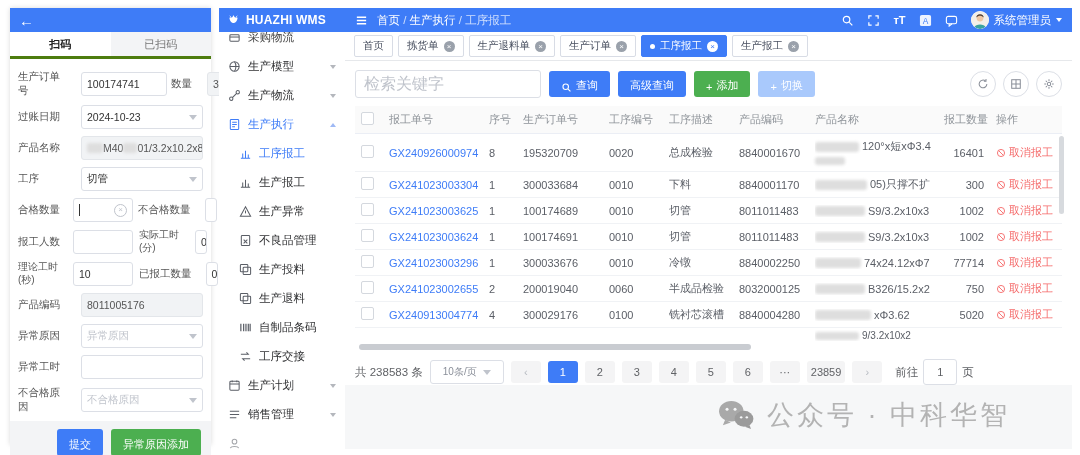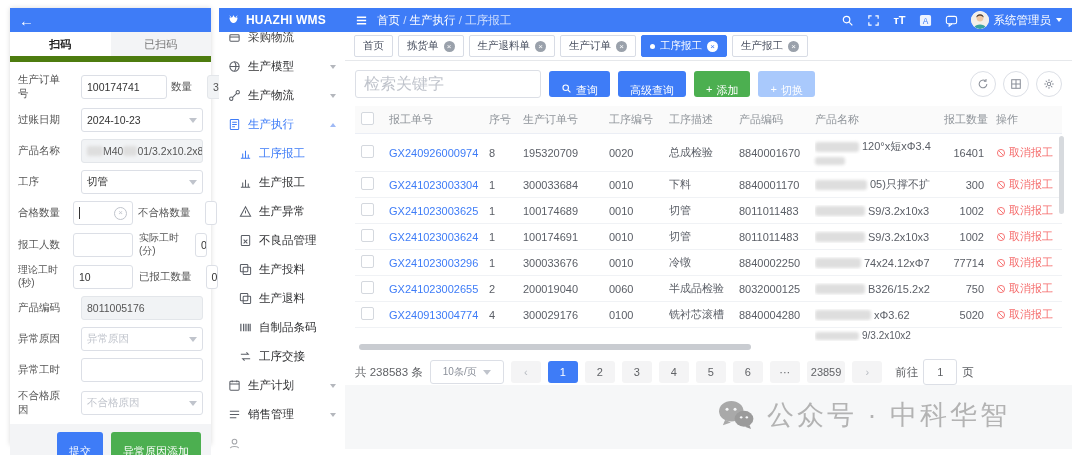--- a/index.html
+++ b/index.html
@@ -2,37 +2,37 @@
 <html><head>
 <meta charset="utf-8">
 <style>
   html,body{margin:0;padding:0;background:#fff;font-family:"Liberation Sans","DejaVu Sans",sans-serif;}
   .stage{position:relative;width:1080px;height:455px;background:#fff;overflow:hidden;border-bottom:3px solid #ececec;}
   svg{display:block;}
 
   
   .panel{position:absolute;left:10px;top:8px;width:201px;height:437px;background:#fff;box-shadow:0 0 5px rgba(0,0,0,.15);display:flex;flex-direction:column;}
   .panel-head{height:24px;background:#3e7cf7;color:#fff;display:flex;align-items:center;padding:0 9px;font-size:15px;flex:none;}
-  .panel-tabs{display:flex;height:24px;border-bottom:6px solid #4d7c0f;flex:none;}
+  .panel-tabs{display:flex;height:24px;border-bottom:3px solid #4d7c0f;flex:none;}
   .ptab{flex:1;text-align:center;line-height:24px;font-size:11px;}
   .ptab.on{background:#fff;color:#222;font-weight:bold;}
   .ptab.off{background:#f3f4f6;color:#777;}
   .pform{padding:4px 8px 0 8px;font-size:10.5px;color:#555;flex:1;}
   .frow{display:flex;align-items:center;margin:7px 0;}
   .flabel{width:52px;flex:none;color:#555;}
   .flabel2{width:42px;flex:none;color:#555;font-size:10px;line-height:1.25;}
   .fin{height:22px;border:1px solid #dcdfe6;border-radius:3px;display:flex;align-items:center;padding:0 5px;background:#fff;color:#333;flex:1;min-width:0;font-size:10.5px;overflow:hidden;white-space:nowrap;margin-left:11px;}
   .fin.ro{background:#f1f3f5;color:#555;border-color:#e3e6ea;}
   .fin .ph{color:#c0c4cc;}
   .caret{margin-left:auto;width:0;height:0;border-left:4px solid transparent;border-right:4px solid transparent;border-top:5px solid #c0c4cc;flex:none;}
   .cursorbar{width:1px;height:12px;background:#333;margin-right:auto;}
   .clear-ic{margin-left:auto;width:11px;height:11px;border-radius:50%;border:1px solid #c0c4cc;color:#c0c4cc;font-size:8px;line-height:10px;text-align:center;flex:none;}
   .blob{display:inline-block;height:10px;border-radius:3px;background:#dedede;filter:blur(1.5px);vertical-align:middle;flex:none;}
   .pactions{flex:none;background:#f3f4f6;padding:8px 10px;display:flex;gap:8px;justify-content:flex-end;align-items:center;}
-  .btn{border:none;border-radius:3px;color:#fff;font-size:11px;height:27px;padding:12px 12px;display:inline-flex;align-items:flex-start;justify-content:center;gap:4px;cursor:pointer;font-family:inherit;}
+  .btn{border:none;border-radius:3px;color:#fff;font-size:11px;height:27px;padding:4px 12px;display:inline-flex;align-items:flex-end;justify-content:center;gap:4px;cursor:pointer;font-family:inherit;}
   .btn-blue{background:#3e7cf7;}
   .btn-green{background:#4caf50;}
 
   
   .sidebar{position:absolute;left:219px;top:8px;width:126px;height:441px;background:#fff;overflow:hidden;display:flex;flex-direction:column;}
   .brand{height:24px;background:#3e7cf7;color:#fff;display:flex;align-items:center;gap:5px;padding:0 7px;font-weight:bold;font-size:12px;flex:none;letter-spacing:.2px;}
   .menu{flex:1;overflow:hidden;padding-top:0;font-size:11.5px;color:#303133;}
   .mitem{display:flex;align-items:center;gap:7px;height:29px;padding:0 9px;}
   .mitem .lbl{white-space:nowrap;}
   .micon{width:13px;height:13px;flex:none;color:#5a5e66;}

